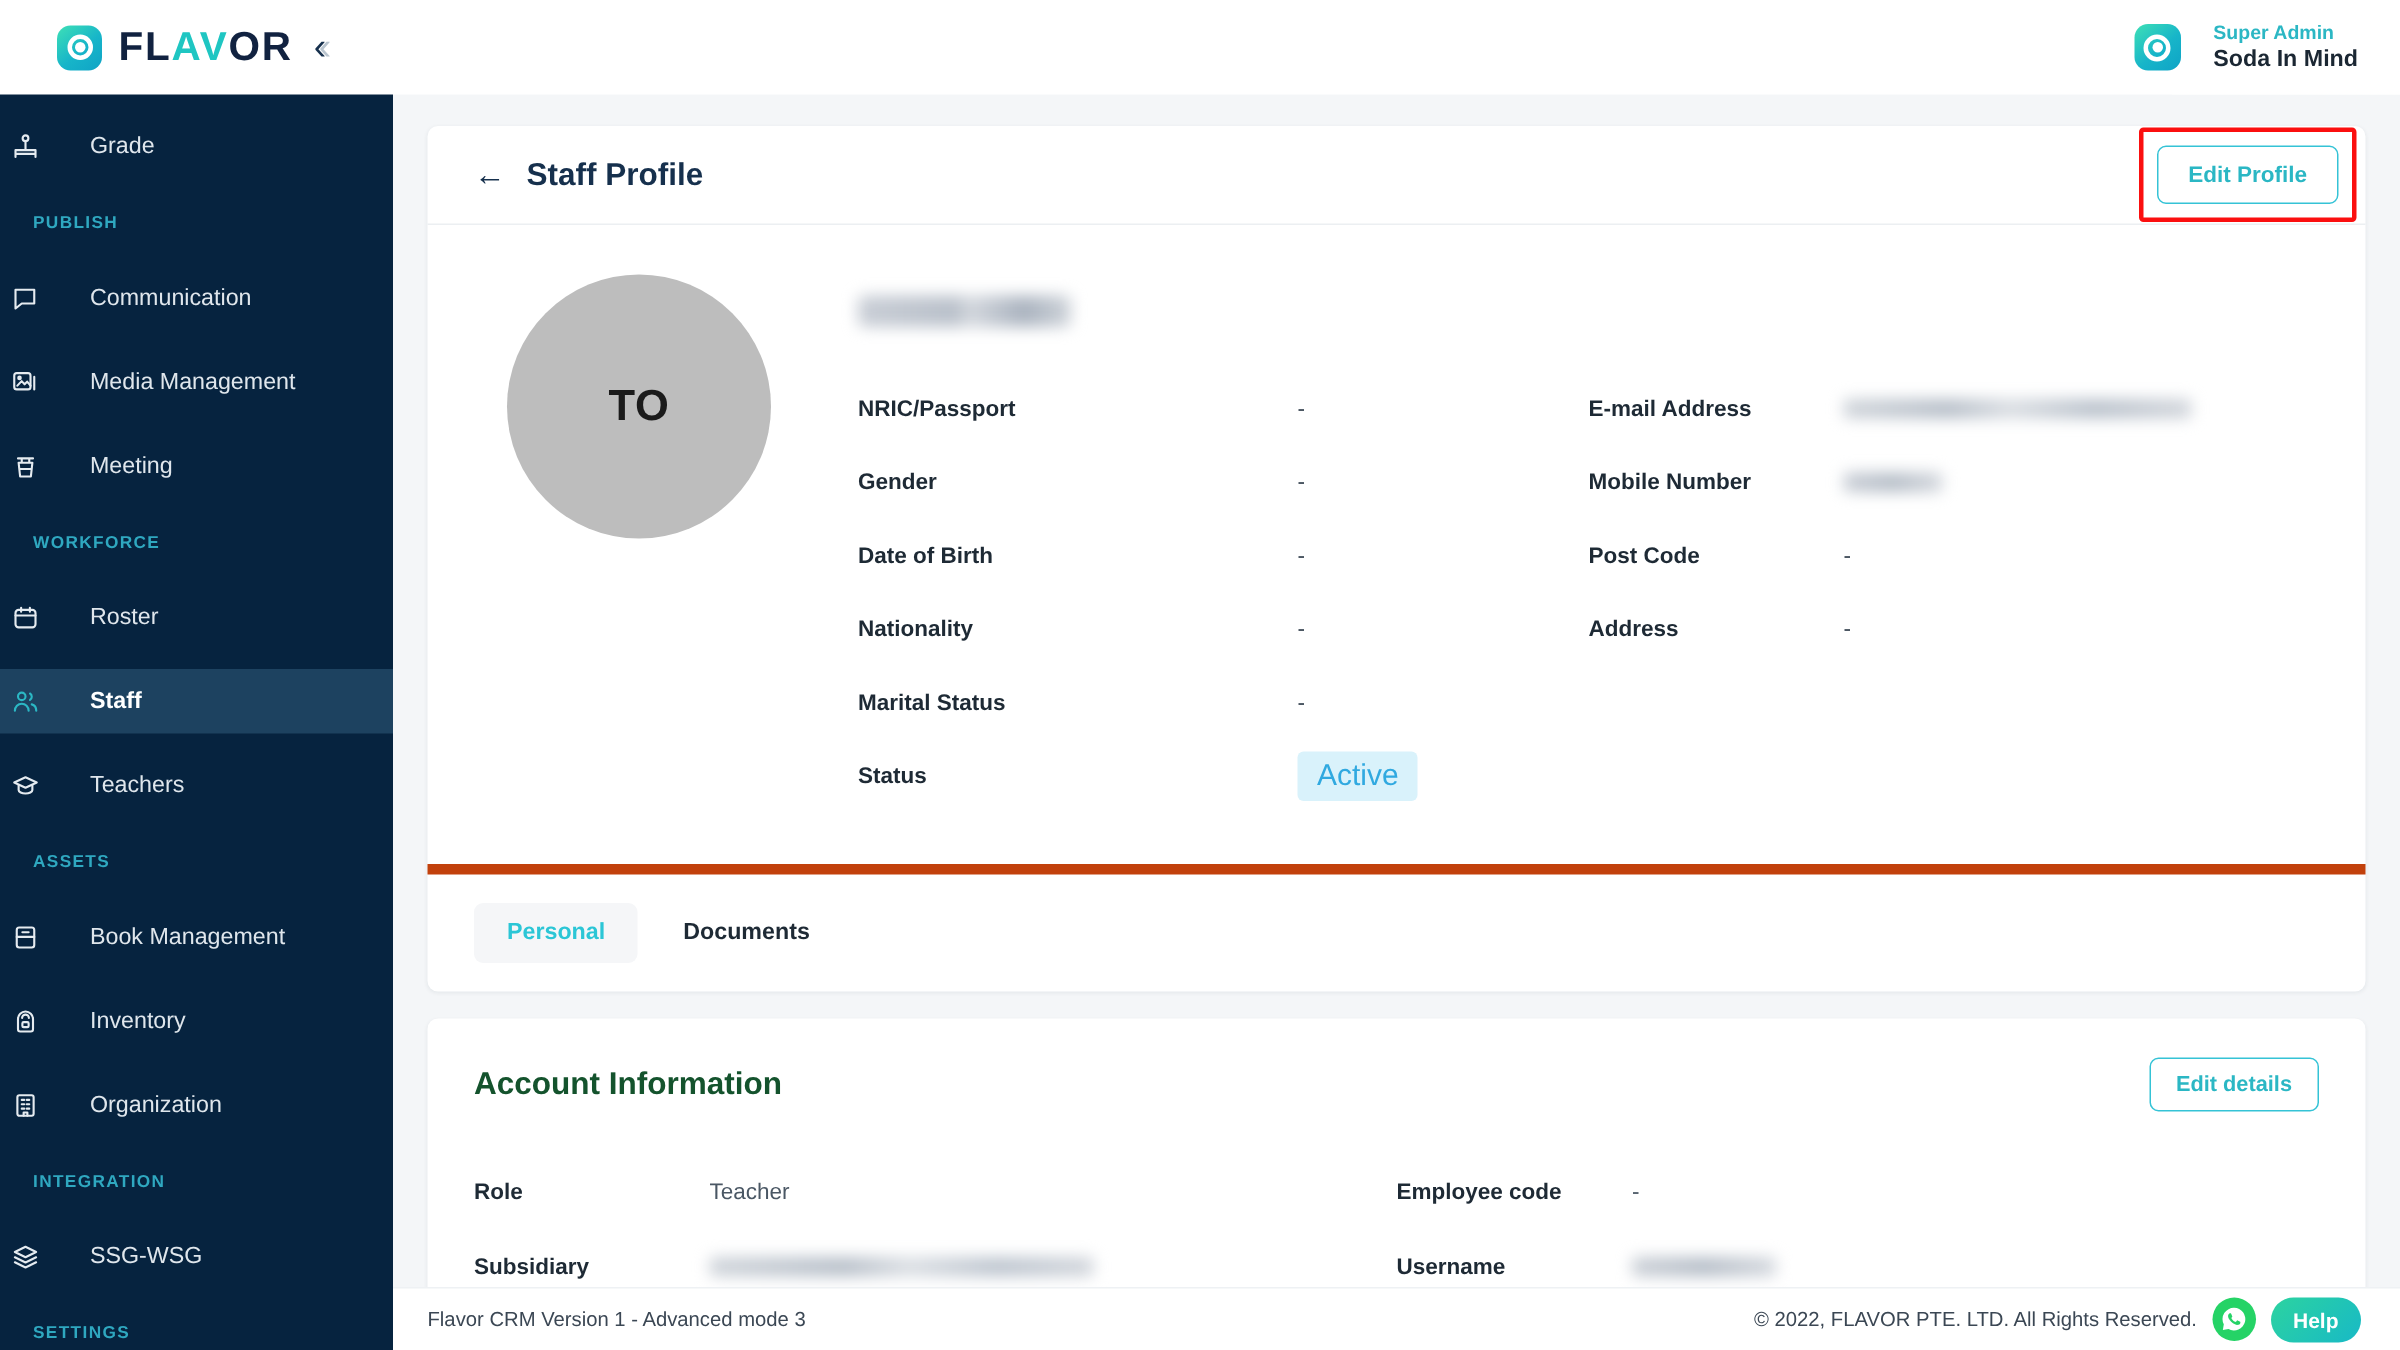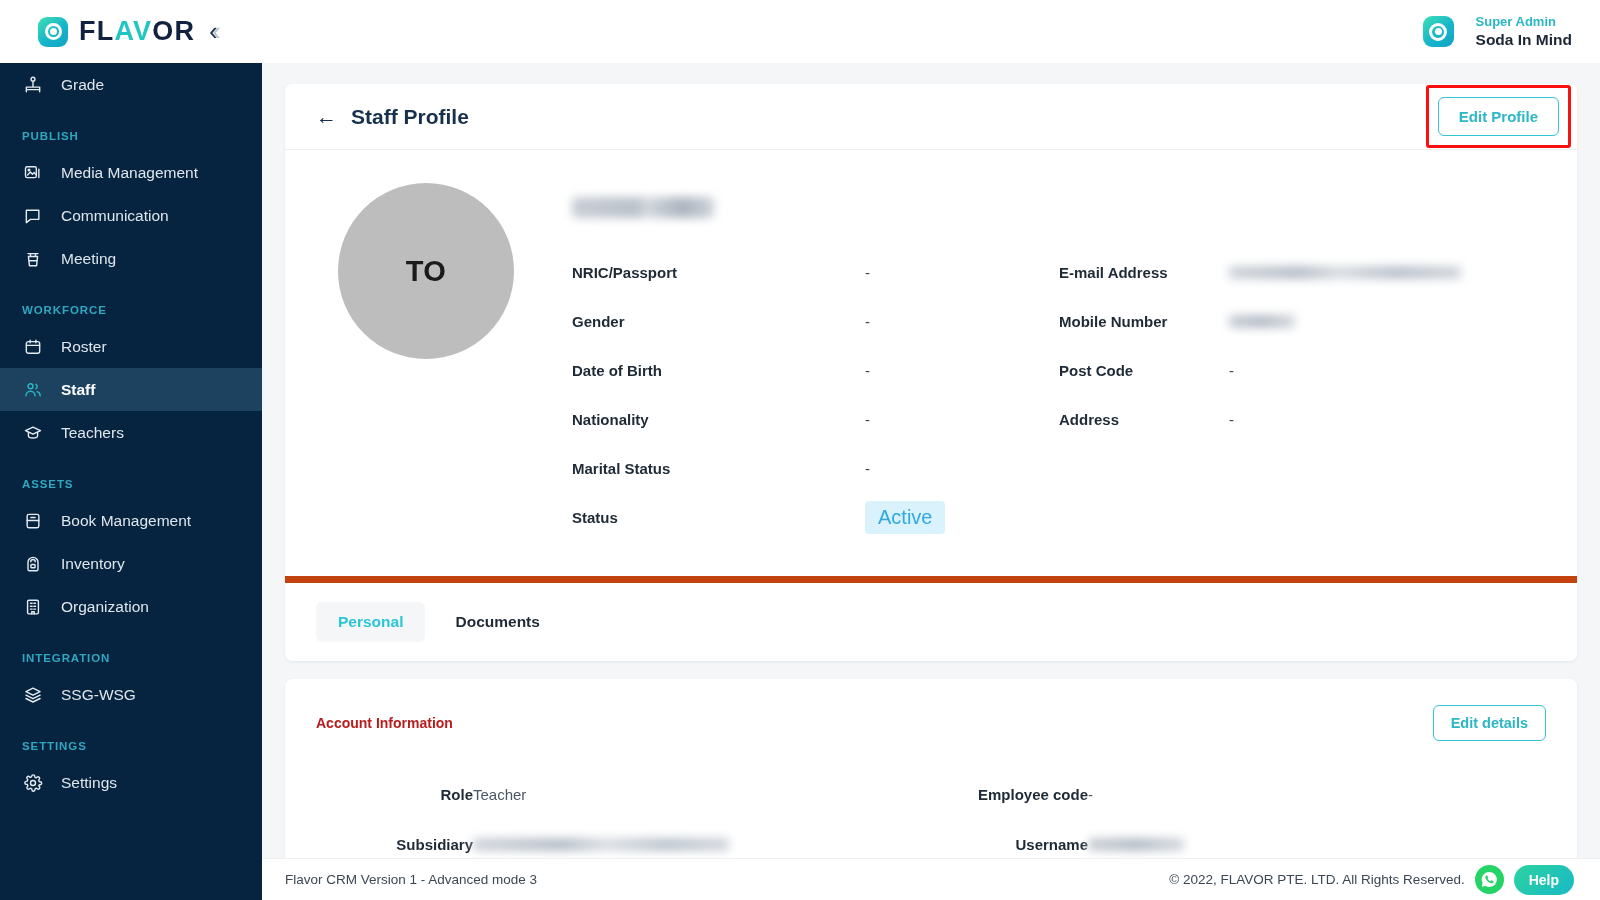--- a/index.html
+++ b/index.html
@@ -54,22 +54,22 @@
   .user-text { text-align: left; line-height: 1.25; }
   .user-role { font-size: 13px; color: #2bb7c4; font-weight: 600; }
   .user-name { font-size: 15.5px; color: #1b2733; font-weight: 600; }
 
   
   .sidebar {
     position: absolute; top: 0; left: 0; width: 262px; height: 900px;
     background: #06233f; padding-top: 63px; z-index: 20; overflow: hidden;
   }
   .nav-item {
-    display: flex; align-items: center; height: 43px; padding-left: 22px;
-    color: #dfe6ec; font-size: 15.5px; cursor: pointer; gap: 17px;
+    display: flex; align-items: center; height: 43px; padding-left: 6px;
+    color: #dfe6ec; font-size: 15.5px; cursor: pointer; gap: 32px; margin-top: 13px;
   }
   .nav-item.active { background: #1d4260; color: #ffffff; font-weight: 700; }
   .nav-item.active .nav-ico { color: #2bb7c4; }
   .nav-ico { width: 22px; height: 22px; flex: none; color: #e5ebf0; display: flex; align-items: center; justify-content: center; }
   .nav-ico svg { width: 20px; height: 20px; display: block; }
   .nav-section {
     font-size: 11.5px; letter-spacing: 0.9px; color: #2fa8c0; font-weight: 700;
     padding: 24px 0 9px 22px;
   }
 
@@ -137,24 +137,24 @@
   
   .tabs { display: flex; align-items: center; gap: 8px; padding: 19px 31px 19px 31px; }
   .tab {
     font-size: 15.5px; font-weight: 700; color: #1e2a35;
     padding: 11px 22px; border-radius: 6px; cursor: pointer;
   }
   .tab.active { color: #2bc6d6; background: #f5f6f8; }
 
   
   .section-head { display: flex; align-items: center; padding: 26px 31px 4px 31px; }
-  .section-title { font-size: 14px; font-weight: 700; color: #b91c1c; }
+  .section-title { font-size: 21px; font-weight: 700; color: #14532d; }
   .section-head .btn-outline { margin-left: auto; font-size: 14.5px; padding: 9px 17px; }
   .acct-rows { padding: 24px 31px 0 31px; }
-  .acct-row { display: flex; height: 50px; align-items: center; text-align: right; }
+  .acct-row { display: flex; height: 50px; align-items: center; }
   .acct-col { width: 50%; display: flex; align-items: center; }
   .acct-label { font-size: 15px; font-weight: 700; color: #1e2a35; width: 157px; flex: none; }
   .acct-value { font-size: 15px; color: #4a5764; font-weight: 400; }
   .blur-sub { width: 256px; height: 13px; filter: blur(5px); border-radius: 3px;
     background: linear-gradient(90deg,#cfd4da 0%, #b6bec8 35%, #dadee3 52%, #bcc4ce 75%, #d2d6dc 100%); }
   .blur-user { width: 96px; height: 13px; filter: blur(5px); border-radius: 3px;
     background: linear-gradient(90deg,#cbd0d7 0%, #b5bdc7 50%, #d5d9df 100%); }
 
   
   .footer {
@@ -219,35 +219,35 @@
             <path d="M12 7.3v3.2M4 20v-2.5h16V20M4 17.5v-3h16v3M12 10.5v4"></path>
         </svg>
       </span>
       <span>Grade</span>
     </div>
 
     <div class="nav-section">PUBLISH</div>
     <div class="nav-item">
       <span class="nav-ico">
         <svg viewBox="0 0 24 24" fill="none" stroke="currentColor" stroke-width="1.7" stroke-linecap="round" stroke-linejoin="round">
+          <path d="M4 5h15v11H9l-5 4V5z"></path>
+        </svg>
+      </span>
+      <span>Communication</span>
+    </div>
+    <div class="nav-item">
+      <span class="nav-ico">
+        <svg viewBox="0 0 24 24" fill="none" stroke="currentColor" stroke-width="1.7" stroke-linecap="round" stroke-linejoin="round">
           <rect x="3" y="4.5" width="13" height="13" rx="2"></rect>
             <path d="M5.5 14.5l3.4-3.6 2.4 2.5 2-2.1 2.7 3.2"></path>
           <circle cx="7.2" cy="8.3" r="1"></circle>
             <path d="M19 7.5v10"></path>
         </svg>
       </span>
       <span>Media Management</span>
-    </div>
-    <div class="nav-item">
-      <span class="nav-ico">
-        <svg viewBox="0 0 24 24" fill="none" stroke="currentColor" stroke-width="1.7" stroke-linecap="round" stroke-linejoin="round">
-          <path d="M4 5h15v11H9l-5 4V5z"></path>
-        </svg>
-      </span>
-      <span>Communication</span>
     </div>
     <div class="nav-item">
       <span class="nav-ico">
         <svg viewBox="0 0 24 24" fill="none" stroke="currentColor" stroke-width="1.7" stroke-linecap="round" stroke-linejoin="round">
           <path d="M6 5.5h12M9 5.5v3.5M15 5.5v3.5M6.5 9h11l-1.2 11H7.7L6.5 9zM8 14h8"></path>
         </svg>
       </span>
       <span>Meeting</span>
     </div>
 

